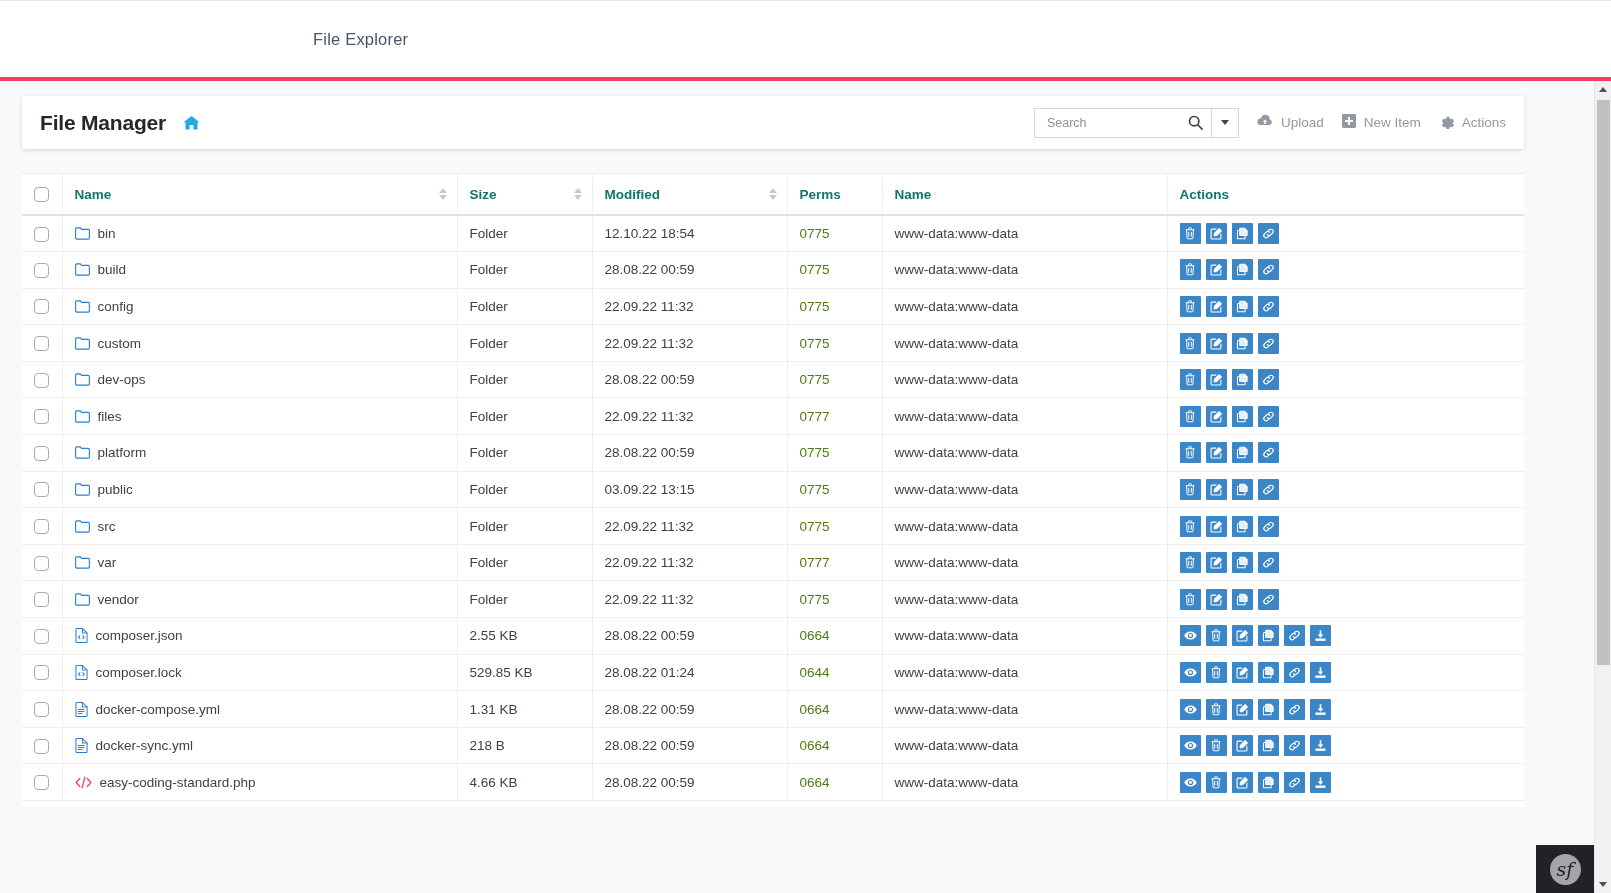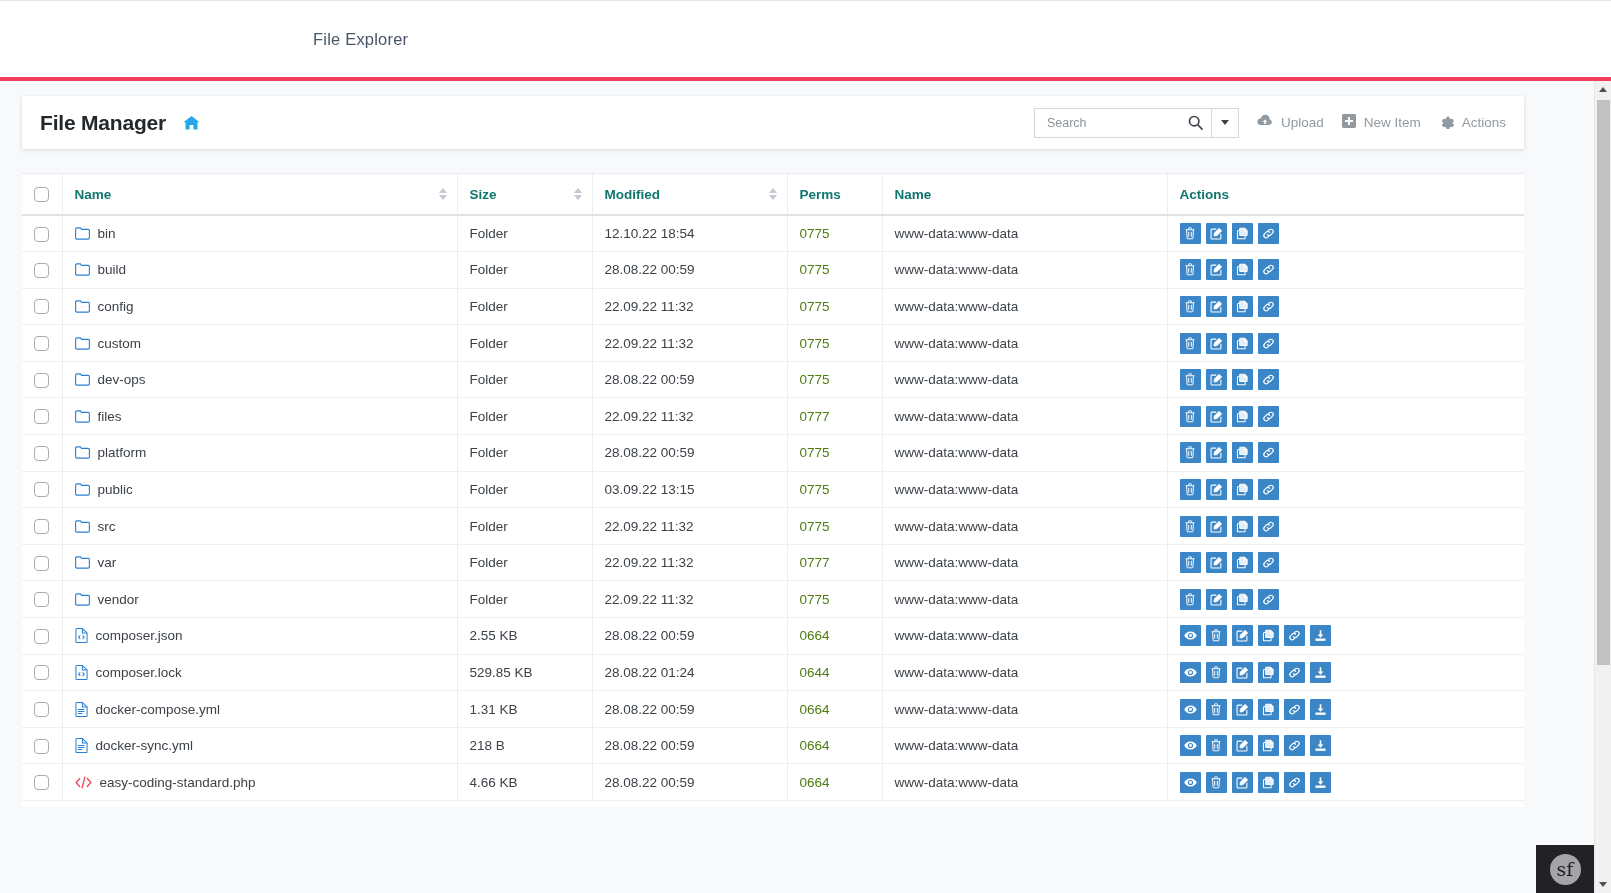--- a/index.html
+++ b/index.html
@@ -262,20 +262,21 @@
     display: flex;
     align-items: center;
     justify-content: center;
   }
   .sf-circle {
     width: 31px; height: 31px;
     border-radius: 50%;
     background: #a5a5a8;
     color: #222226;
     font-family: "DejaVu Serif", serif;
+    font-style: italic;
     font-size: 19px;
     display: flex; align-items: center; justify-content: center;
     line-height: 1;
   }
 </style>
 </head>
 <body>
 
 <div class="topbar">
   <div class="topbar-title">File Explorer</div>

